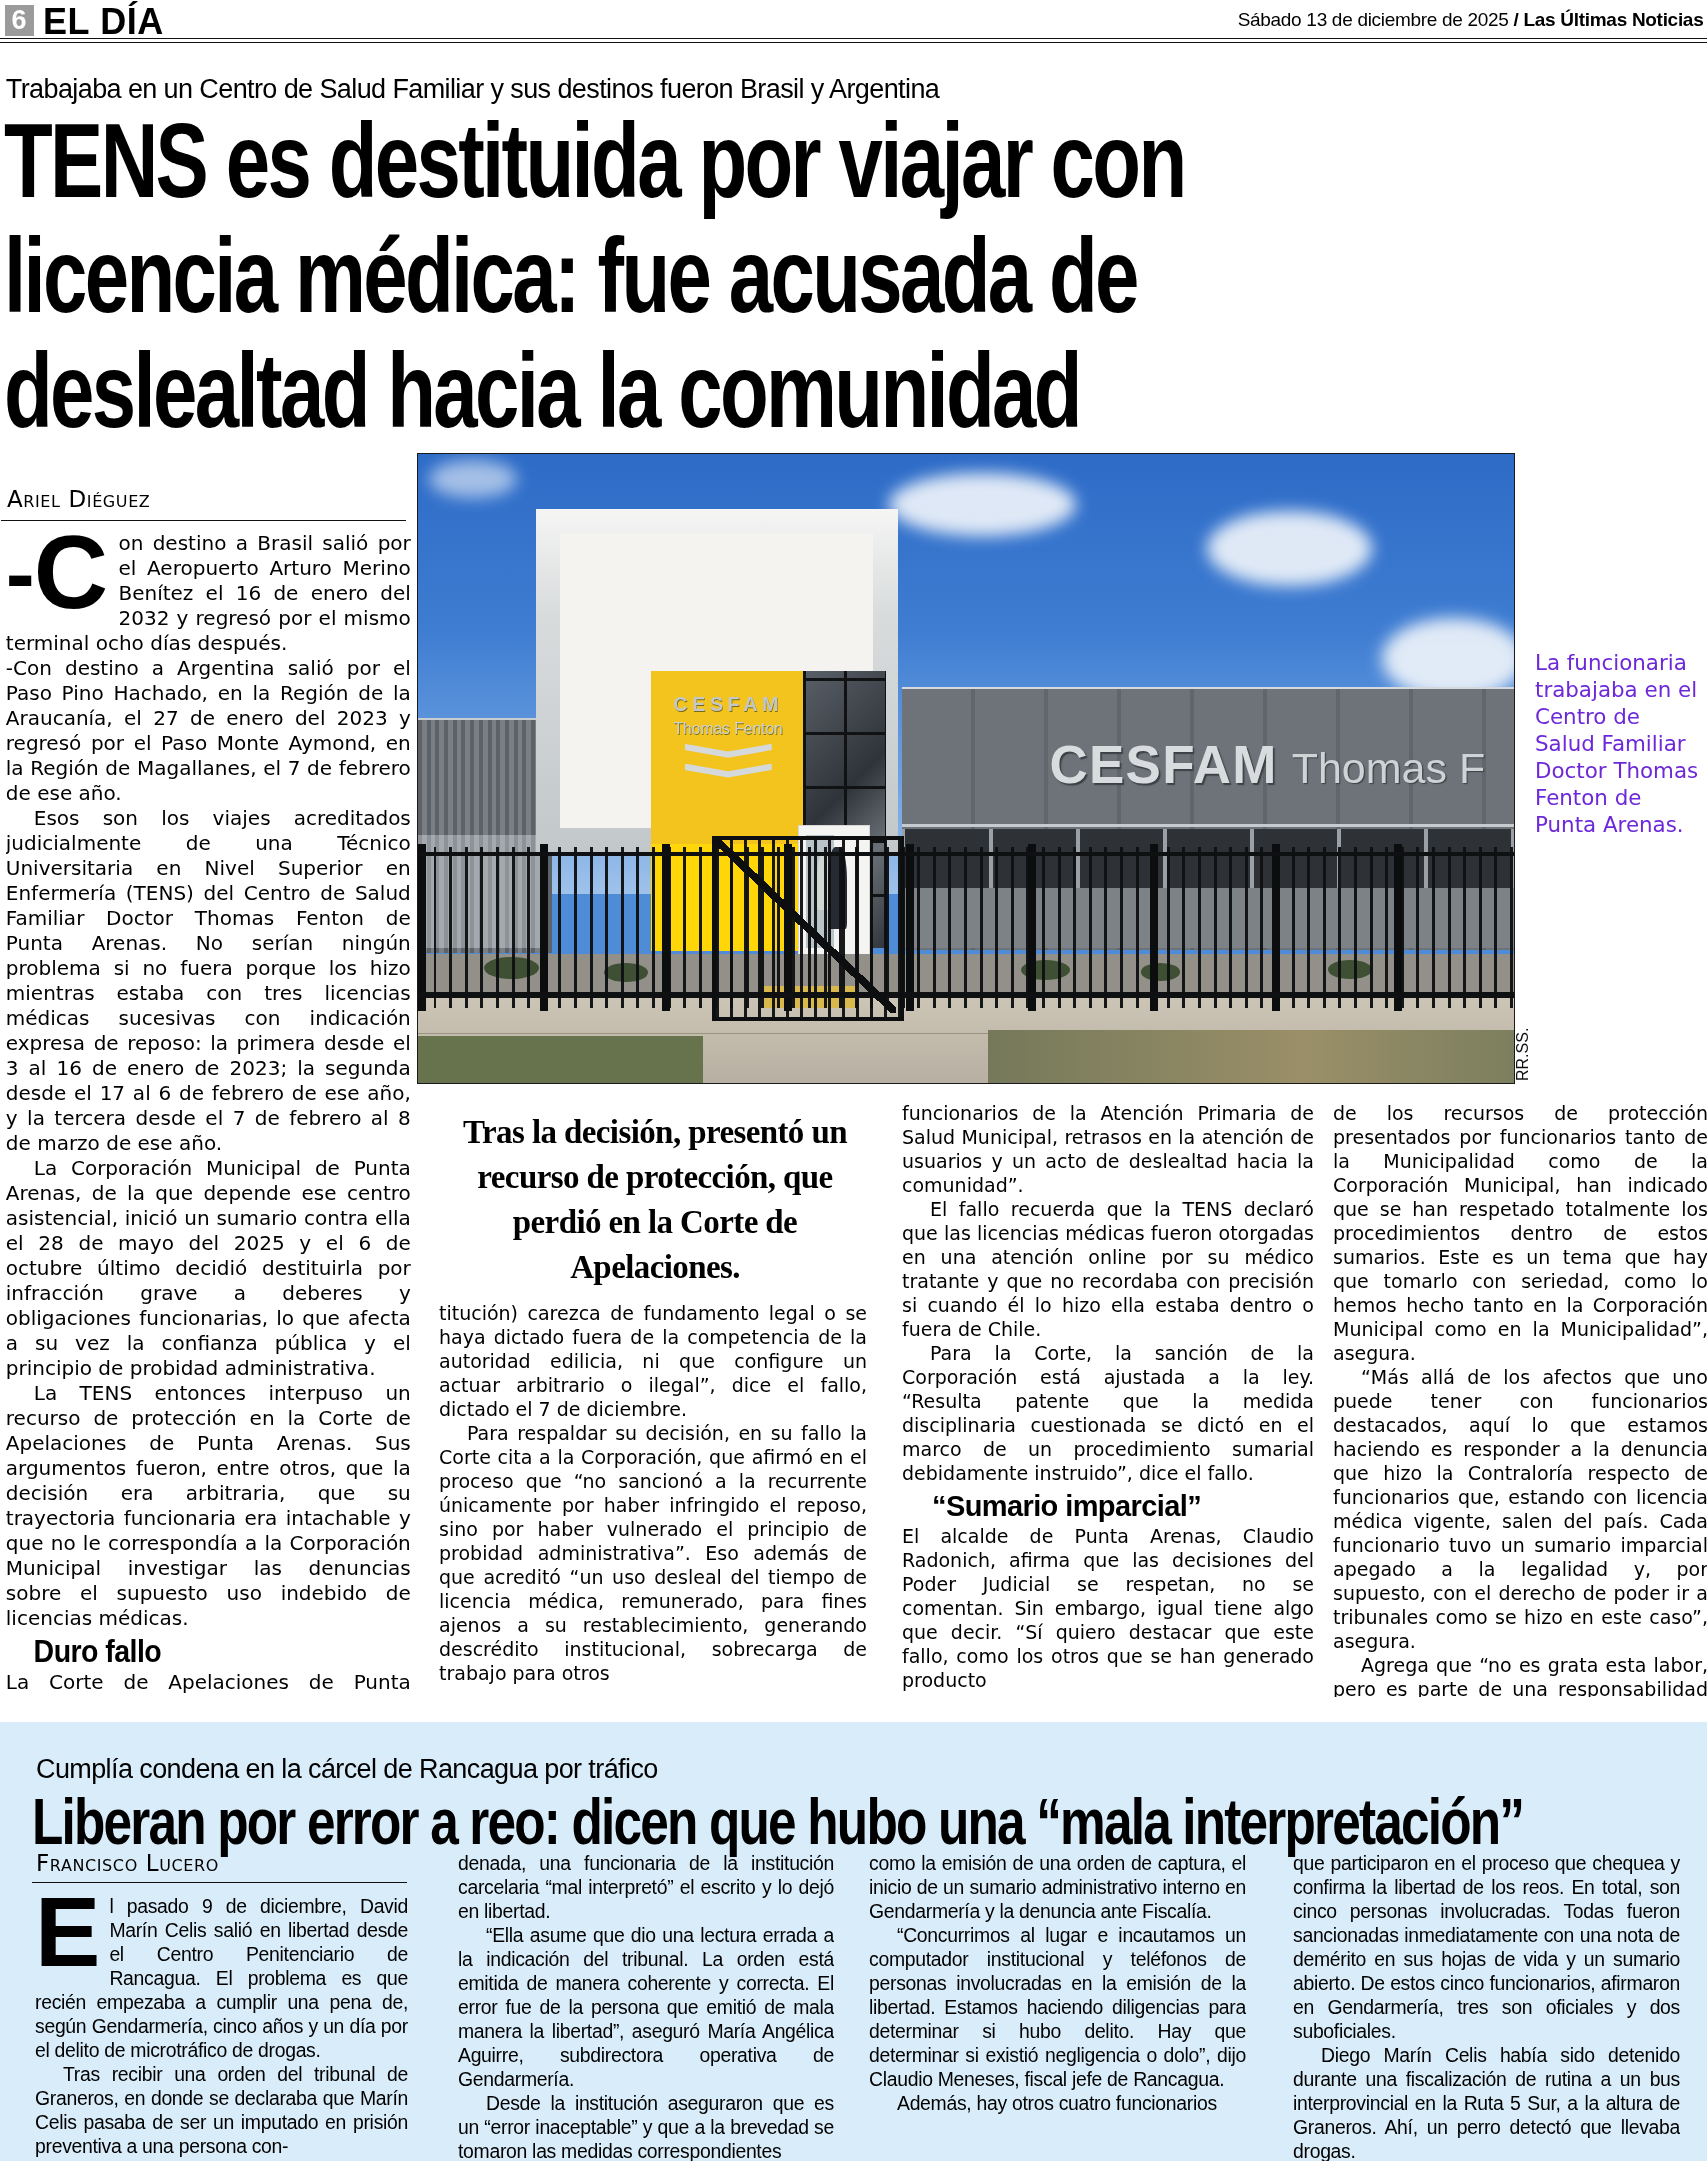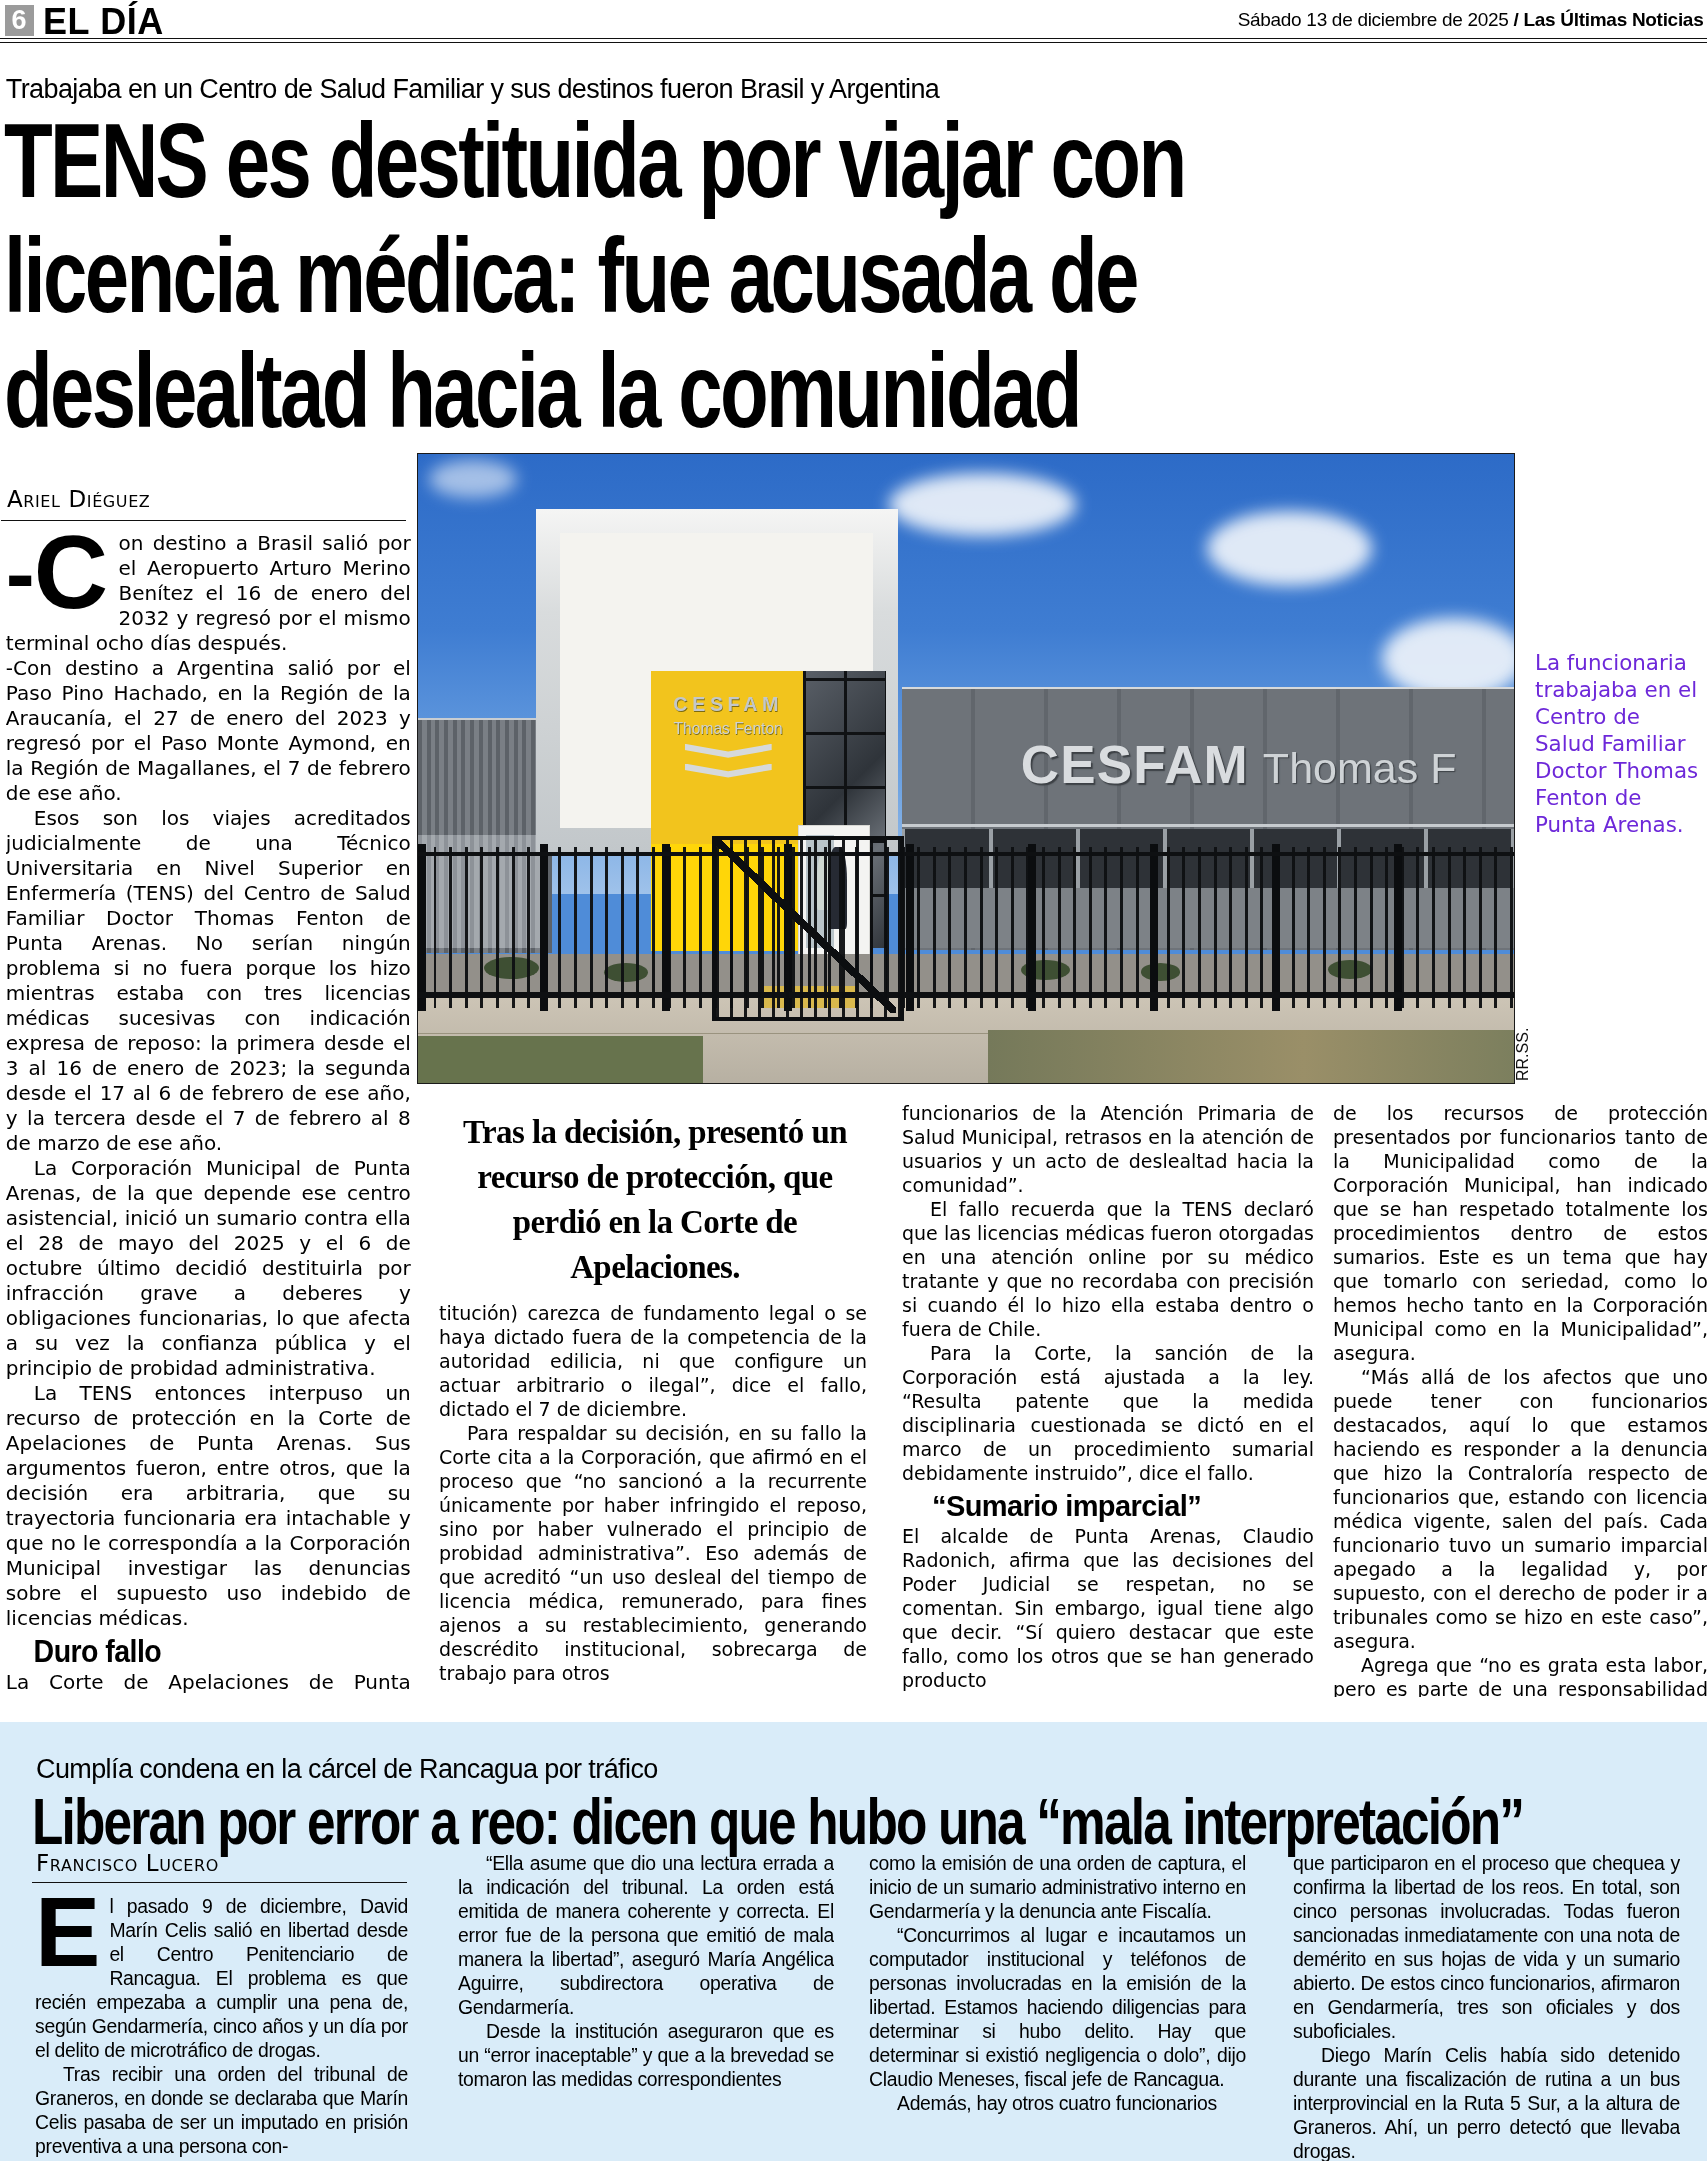--- a/index.html
+++ b/index.html
@@ -71,21 +71,21 @@
         border-top:2.3px solid #c9cdd1;}
   .bldLlow{left:0;top:60.5%;width:11.5%;height:18%;
         background:repeating-linear-gradient(90deg,#8d9298 0 4px,#a4a9ae 4px 8.7px);}
   .bldR{left:44.2%;top:37%;width:55.8%;height:41.5%;
         background:repeating-linear-gradient(90deg,#6e7379 0 69px,#61666c 69px 73px);
         border-top:2.9px solid #d6d9db;}
   .bandtrim{left:44.2%;top:58.8%;width:55.8%;height:3.5px;background:#c7cbcf;}
   .winband{left:44.2%;top:59.6%;width:55.8%;height:9.4%;
         background:repeating-linear-gradient(90deg,#9aa0a5 0 3.5px,#2e3237 3.5px 87px);}
   .bldRlow{left:44.2%;top:69%;width:55.8%;height:9.5%;background:#7d8287;}
-  .bigsign{left:55%;top:44.5%;width:45%;height:12%;overflow:hidden;white-space:nowrap;}
+  .bigsign{left:55%;top:44.5%;width:45%;height:12%;overflow:hidden;white-space:nowrap;text-align:center;}
   .bigsign .t1{font-family:"Liberation Sans",sans-serif;font-weight:900;font-size:53px;
         color:#d9dcdf;text-shadow:1.7px 1.7px 1.2px #3c4045;letter-spacing:1.2px;}
   .bigsign .t2{font-family:"Liberation Sans",sans-serif;font-weight:400;font-size:43px;
         color:#cfd3d6;text-shadow:1.2px 1.2px 1.2px #3c4045;margin-left:14px;}
   .portal{left:10.8%;top:8.8%;width:33%;height:54.5%;
         background:linear-gradient(180deg,#f5f5f4,#d9dcdd 30%,#c2c7ca);}
   .portalin{left:13%;top:12.5%;width:28.5%;height:47%;background:#f4f3ef;}
   .yellowhi{left:21.3%;top:34.5%;width:13.8%;height:28%;background:#f2c41d;}
   .yellowlow{left:21.3%;top:62%;width:13.8%;height:17%;background:#ffd608;}
   .glass{left:35.1%;top:34.5%;width:7.6%;height:44%;
@@ -259,20 +259,21 @@
   <div class="byline byline2">Francisco Lucero</div>
   <div class="bylinerule2"></div>
 
   <div class="bodycol s2body s2c1">
     <p class="noindent"><span class="dropwrap dropwrap2">
           <span class="dropcap">E</span>
         </span><span>l pasado 9 de diciembre, David Marín Celis salió en libertad desde el Centro Penitenciario de Rancagua. El problema es que recién empezaba a cumplir una pena de, según Gendarmería, cinco años y un día por el delito de microtráfico de drogas.</span></p>
     <p>Tras recibir una orden del tribunal de Graneros, en donde se declaraba que Marín Celis pasaba de ser un imputado en prisión preventiva a una persona con-</p>
   </div>
   <div class="bodycol s2body s2c2">
+    <p class="noindent">denada, una funcionaria de la institución carcelaria “mal interpretó” el escrito y lo dejó en libertad.</p>
     <p>“Ella asume que dio una lectura errada a la indicación del tribunal. La orden está emitida de manera coherente y correcta. El error fue de la persona que emitió de mala manera la libertad”, aseguró María Angélica Aguirre, subdirectora operativa de Gendarmería.</p>
     <p>Desde la institución aseguraron que es un “error inaceptable” y que a la brevedad se tomaron las medidas correspondientes</p>
   </div>
   <div class="bodycol s2body s2c3">
     <p class="noindent">como la emisión de una orden de captura, el inicio de un sumario administrativo interno en Gendarmería y la denuncia ante Fiscalía.</p>
     <p>“Concurrimos al lugar e incautamos un computador institucional y teléfonos de personas involucradas en la emisión de la libertad. Estamos haciendo diligencias para determinar si hubo delito. Hay que determinar si existió negligencia o dolo”, dijo Claudio Meneses, fiscal jefe de Rancagua.</p>
     <p>Además, hay otros cuatro funcionarios</p>
   </div>
   <div class="bodycol s2body s2c4">
     <p class="noindent">que participaron en el proceso que chequea y confirma la libertad de los reos. En total, son cinco personas involucradas. Todas fueron sancionadas inmediatamente con una nota de demérito en sus hojas de vida y un sumario abierto. De estos cinco funcionarios, afirmaron en Gendarmería, tres son oficiales y dos suboficiales.</p>

